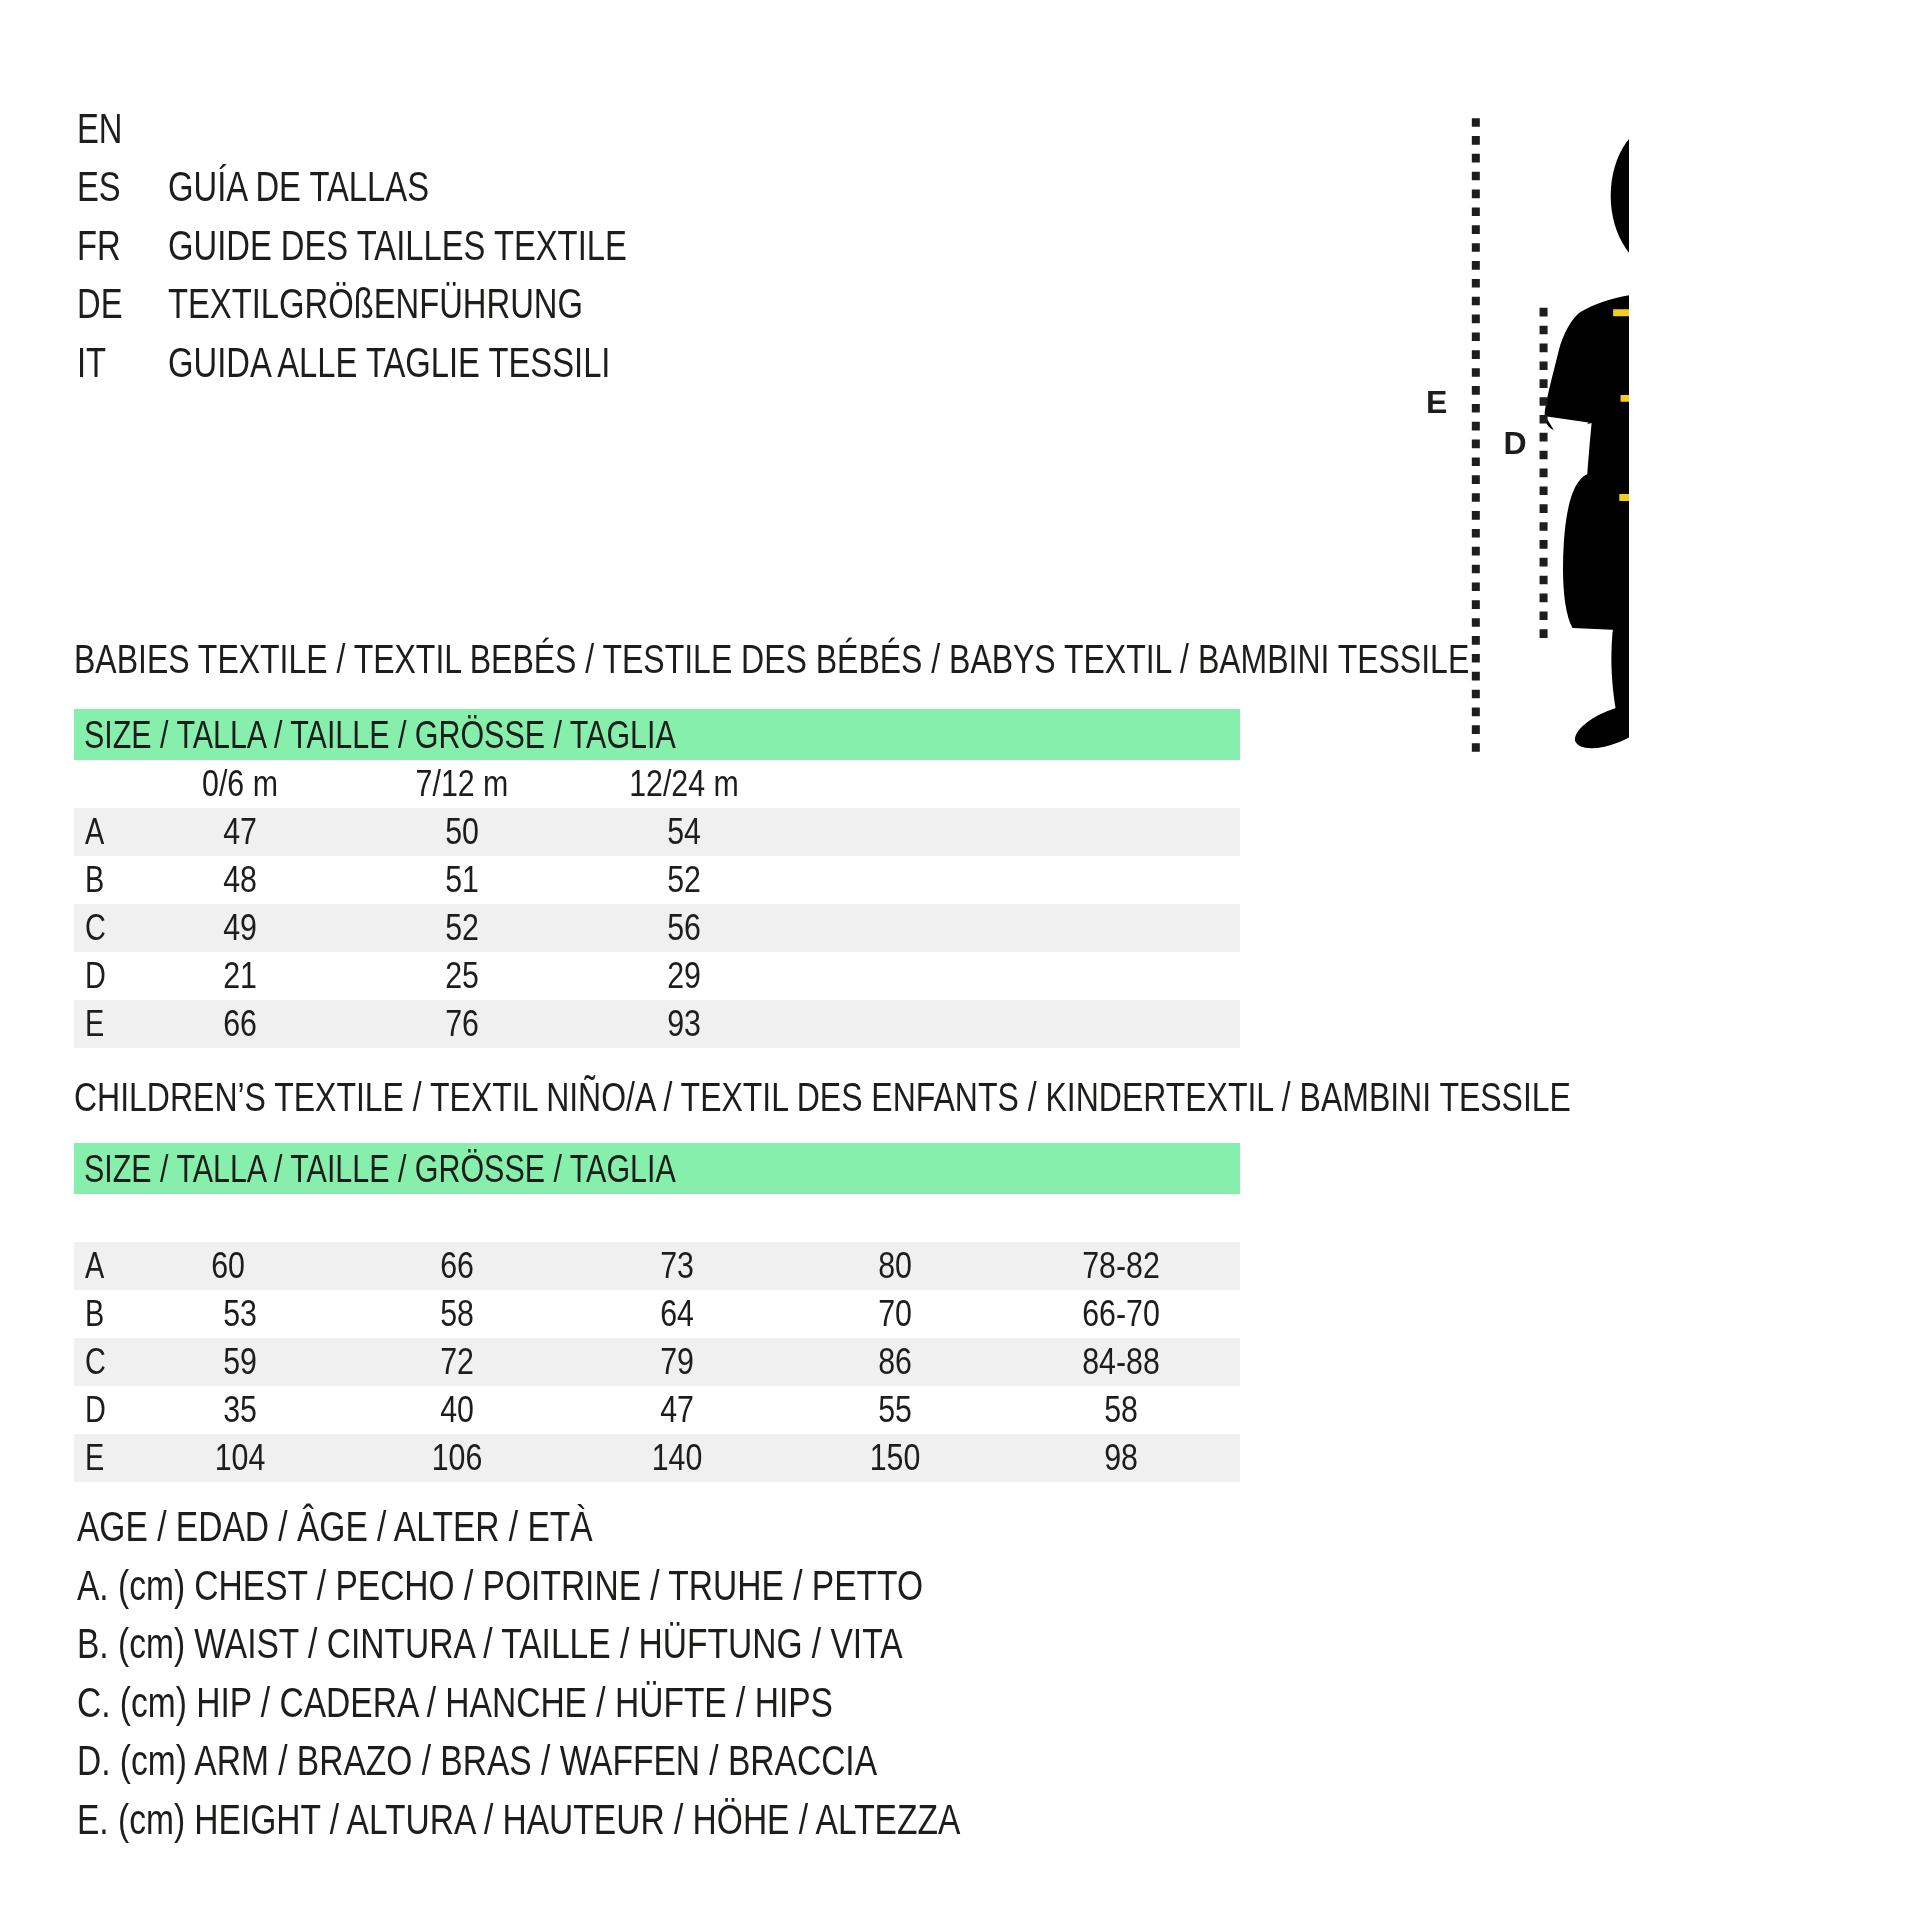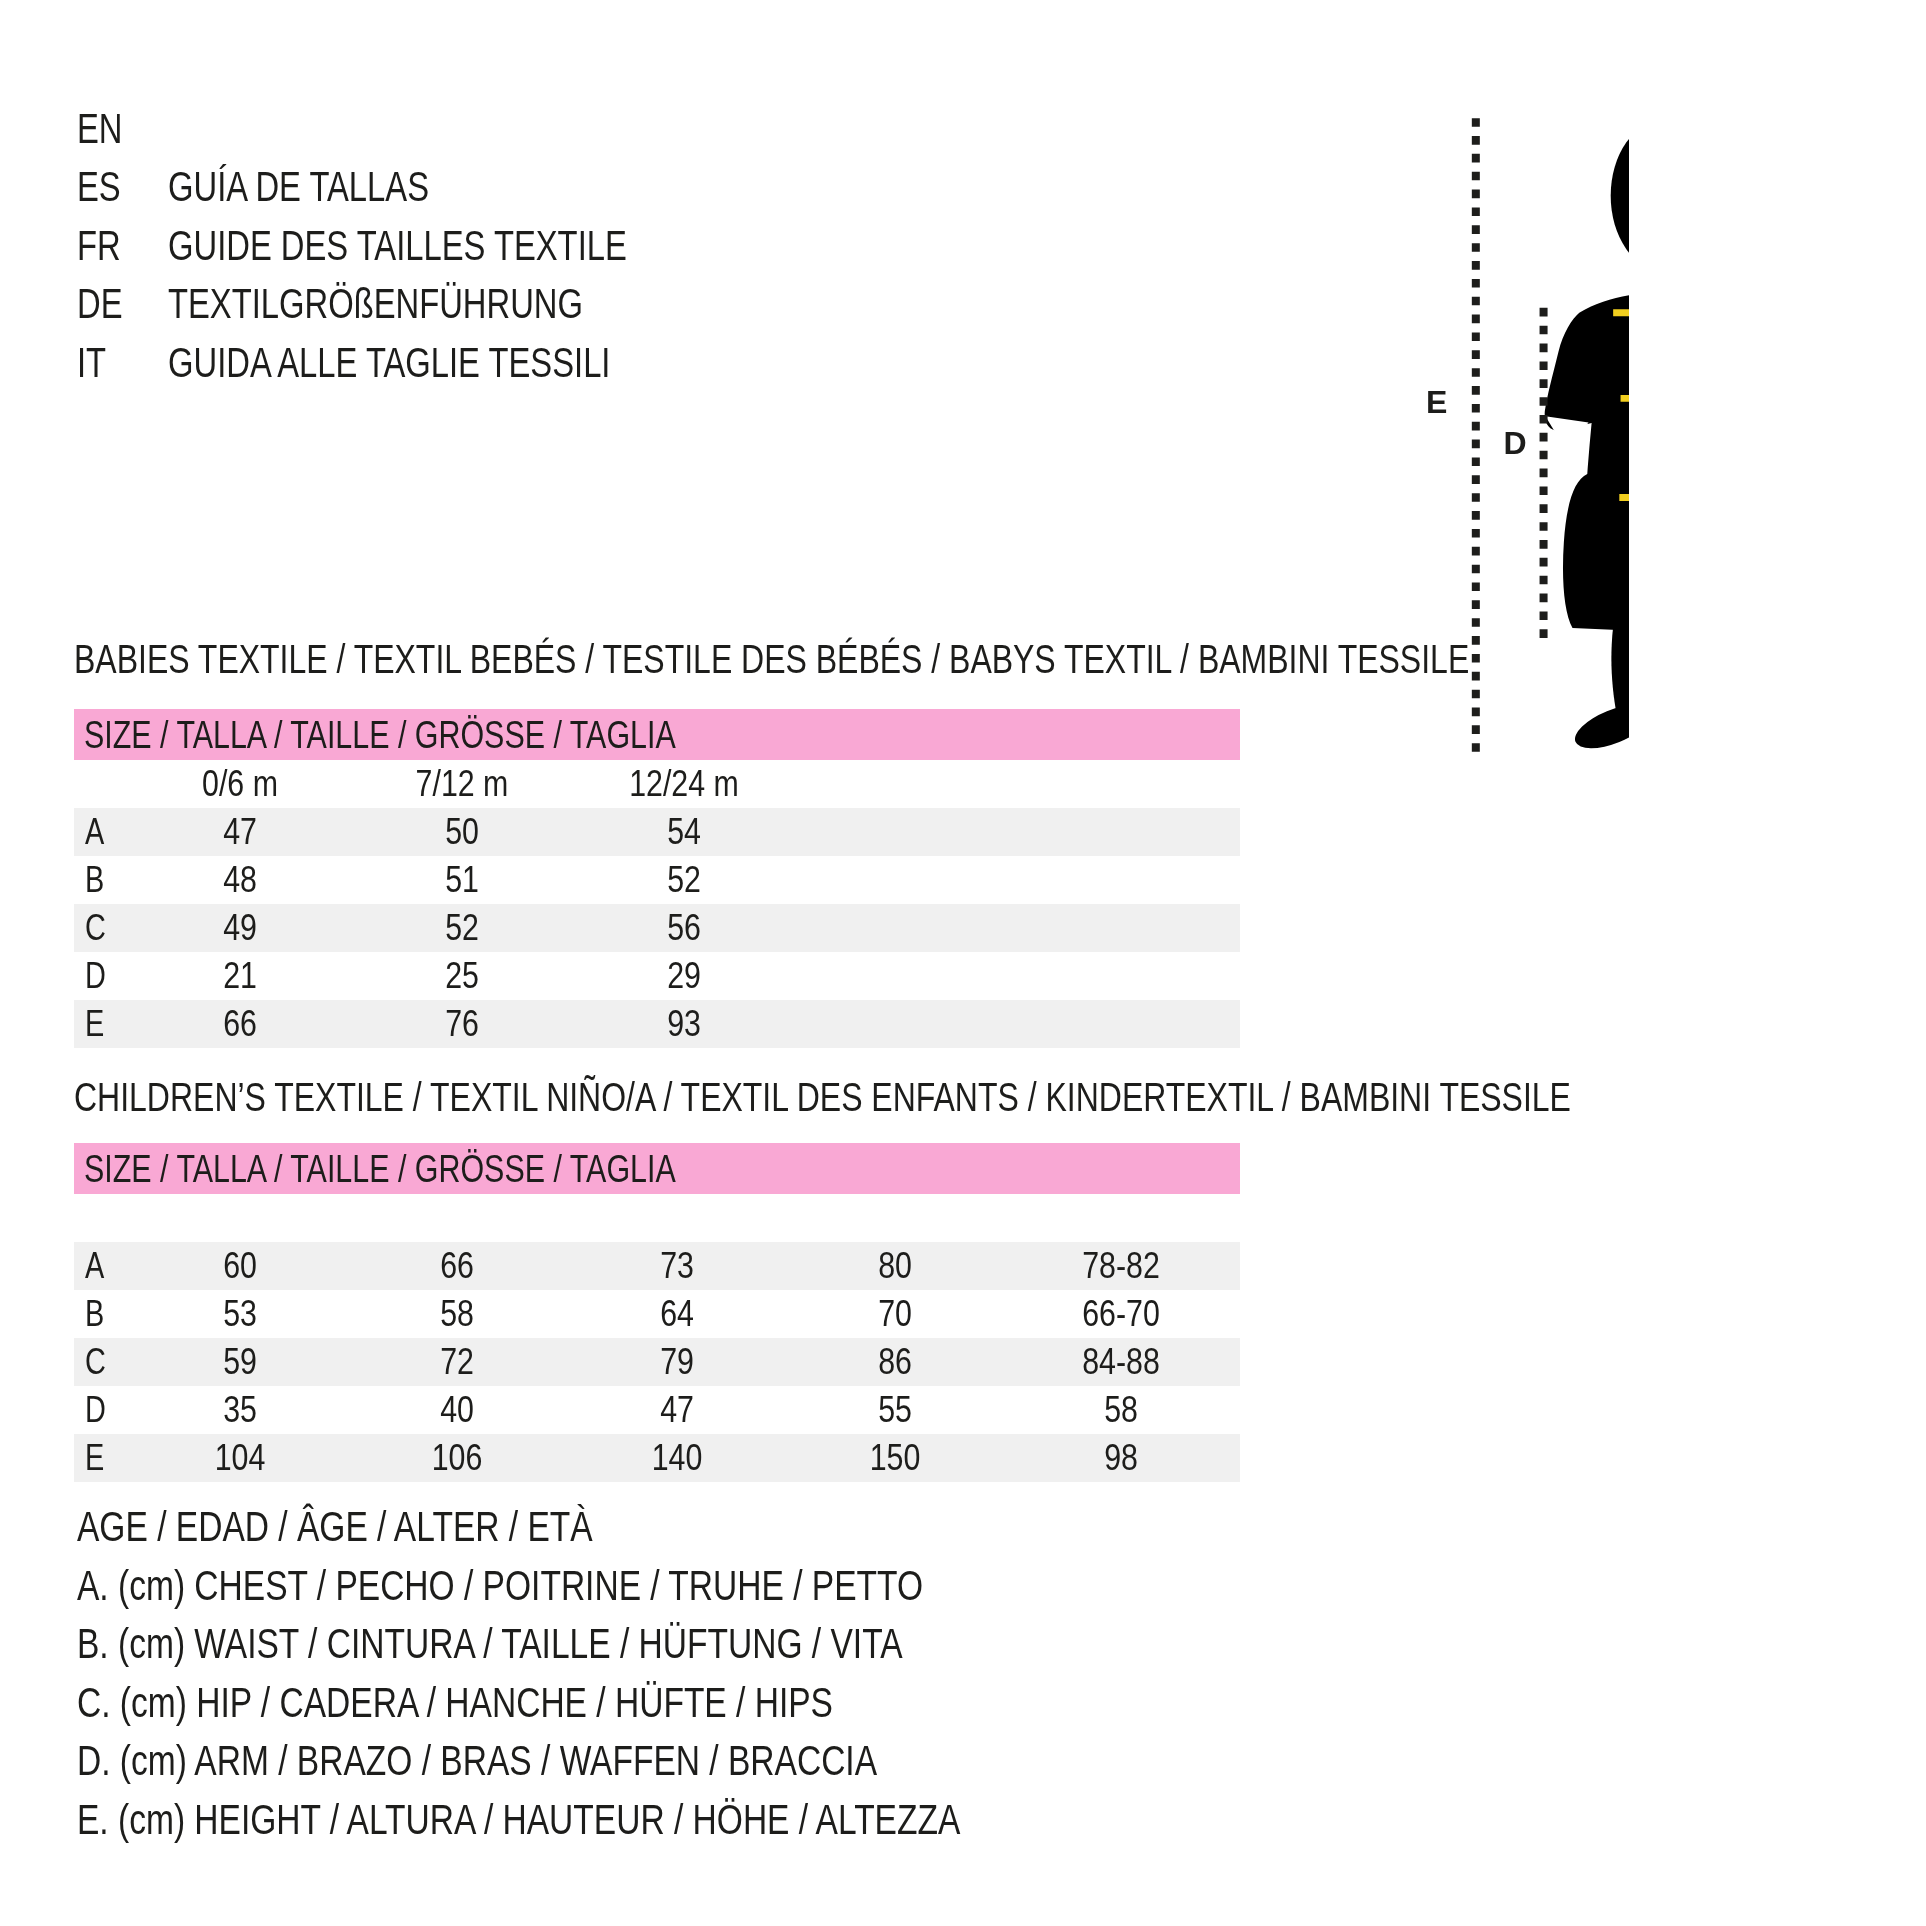--- a/index.html
+++ b/index.html
@@ -13,21 +13,21 @@
   
   .lang-row{position:absolute;left:0;width:863px;height:59px;line-height:59px;font-size:42px;}
   .lang-code{position:absolute;left:77px;}
   .lang-label{position:absolute;left:168px;}
 
   
   .sec-title{position:absolute;left:74px;height:43px;line-height:43px;font-size:41px;}
 
   
   .size-table{position:absolute;left:74px;width:1166px;}
-  .bar{position:absolute;left:0;top:0;width:100%;height:51px;background:#f9a8d4;
+  .bar{position:absolute;left:0;top:0;width:100%;height:51px;background:#86efac;
        line-height:51px;font-size:39px;}
   .bar-text{position:absolute;left:10px;}
   .col-row{position:absolute;left:0;top:51px;width:100%;height:48px;line-height:48px;font-size:37px;}
   .t-row{position:absolute;left:0;width:100%;height:48px;line-height:48px;font-size:37px;}
   .t-row.odd{background:#f0f0f0;}
   .row-letter{position:absolute;left:11px;}
   .cell{position:absolute;text-align:right;}
 
   
   .legend-row{position:absolute;left:77px;height:59px;line-height:59px;font-size:43px;}
@@ -159,21 +159,21 @@
     <span class="cond">CHILDREN’S TEXTILE / TEXTIL NIÑO/A / TEXTIL DES ENFANTS / KINDERTEXTIL / BAMBINI TESSILE</span>
   </div>
 
   <div class="size-table" style="top:1143px;height:339px">
     <div class="bar">
       <span class="bar-text"><span class="cond">SIZE / TALLA / TAILLE / GRÖSSE / TAGLIA</span></span>
     </div>
 
     <div class="t-row odd" style="top:99px">
       <span class="row-letter"><span class="cond">A</span></span>
-      <span class="cell" style="left:166px"><span class="cond-c">60</span></span>
+      <span class="cell" style="left:154px"><span class="cond-c">60</span></span>
       <span class="cell" style="left:383px"><span class="cond-c">66</span></span>
       <span class="cell" style="left:603px"><span class="cond-c">73</span></span>
       <span class="cell" style="left:821px"><span class="cond-c">80</span></span>
       <span class="cell" style="left:1047px"><span class="cond-c">78-82</span></span>
     </div>
     <div class="t-row" style="top:147px">
       <span class="row-letter"><span class="cond">B</span></span>
       <span class="cell" style="left:166px"><span class="cond-c">53</span></span>
       <span class="cell" style="left:383px"><span class="cond-c">58</span></span>
       <span class="cell" style="left:603px"><span class="cond-c">64</span></span>

